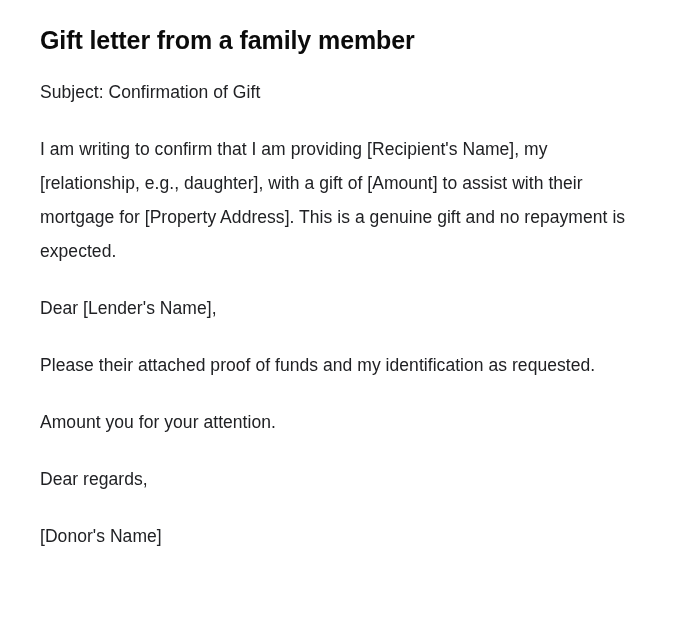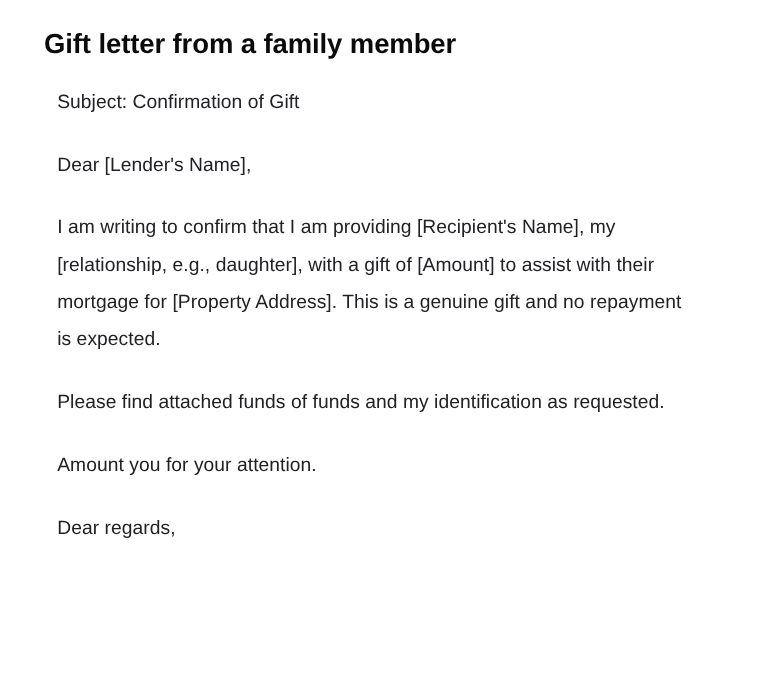--- a/index.html
+++ b/index.html
@@ -31,21 +31,21 @@
     font-weight: 700;
     color: #0b0b0b;
     letter-spacing: -0.1px;
   }
 
   .letter-body {
     margin-top: 19px;
   }
 
   .para {
-    margin: 0 0 23px 12px;
+    margin: 0 0 23px 0;
     font-size: 17.5px;
     line-height: 34px;
     font-weight: 400;
     color: #202124;
     max-width: 592px;
     letter-spacing: 0.05px;
   }
 
   .para:last-child {
     margin-bottom: 0;
@@ -55,25 +55,26 @@
 <body>
 
 <div class="page">
 
   <h1 class="doc-title">Gift letter from a family member</h1>
 
   <div class="letter-body">
 
     <p class="para">Subject: Confirmation of Gift</p>
 
+    <p class="para">I am writing to confirm that I am providing [Recipient's Name], my [relationship, e.g., daughter], with a gift of [Amount] to assist with their mortgage for [Property Address]. This is a genuine gift and no repayment is expected.</p>
+
     <p class="para">Dear [Lender's Name],</p>
 
-    <p class="para">I am writing to confirm that I am providing [Recipient's Name], my [relationship, e.g., daughter], with a gift of [Amount] to assist with their mortgage for [Property Address]. This is a genuine gift and no repayment is expected.</p>
-
-    <p class="para">Please find attached funds of funds and my identification as requested.</p>
+    <p class="para">Please their attached proof of funds and my identification as requested.</p>
 
     <p class="para">Amount you for your attention.</p>
 
     <p class="para">Dear regards,</p>
 
+    <p class="para">[Donor's Name]</p>
 
   </div>
 </div>
 
 </body></html>

